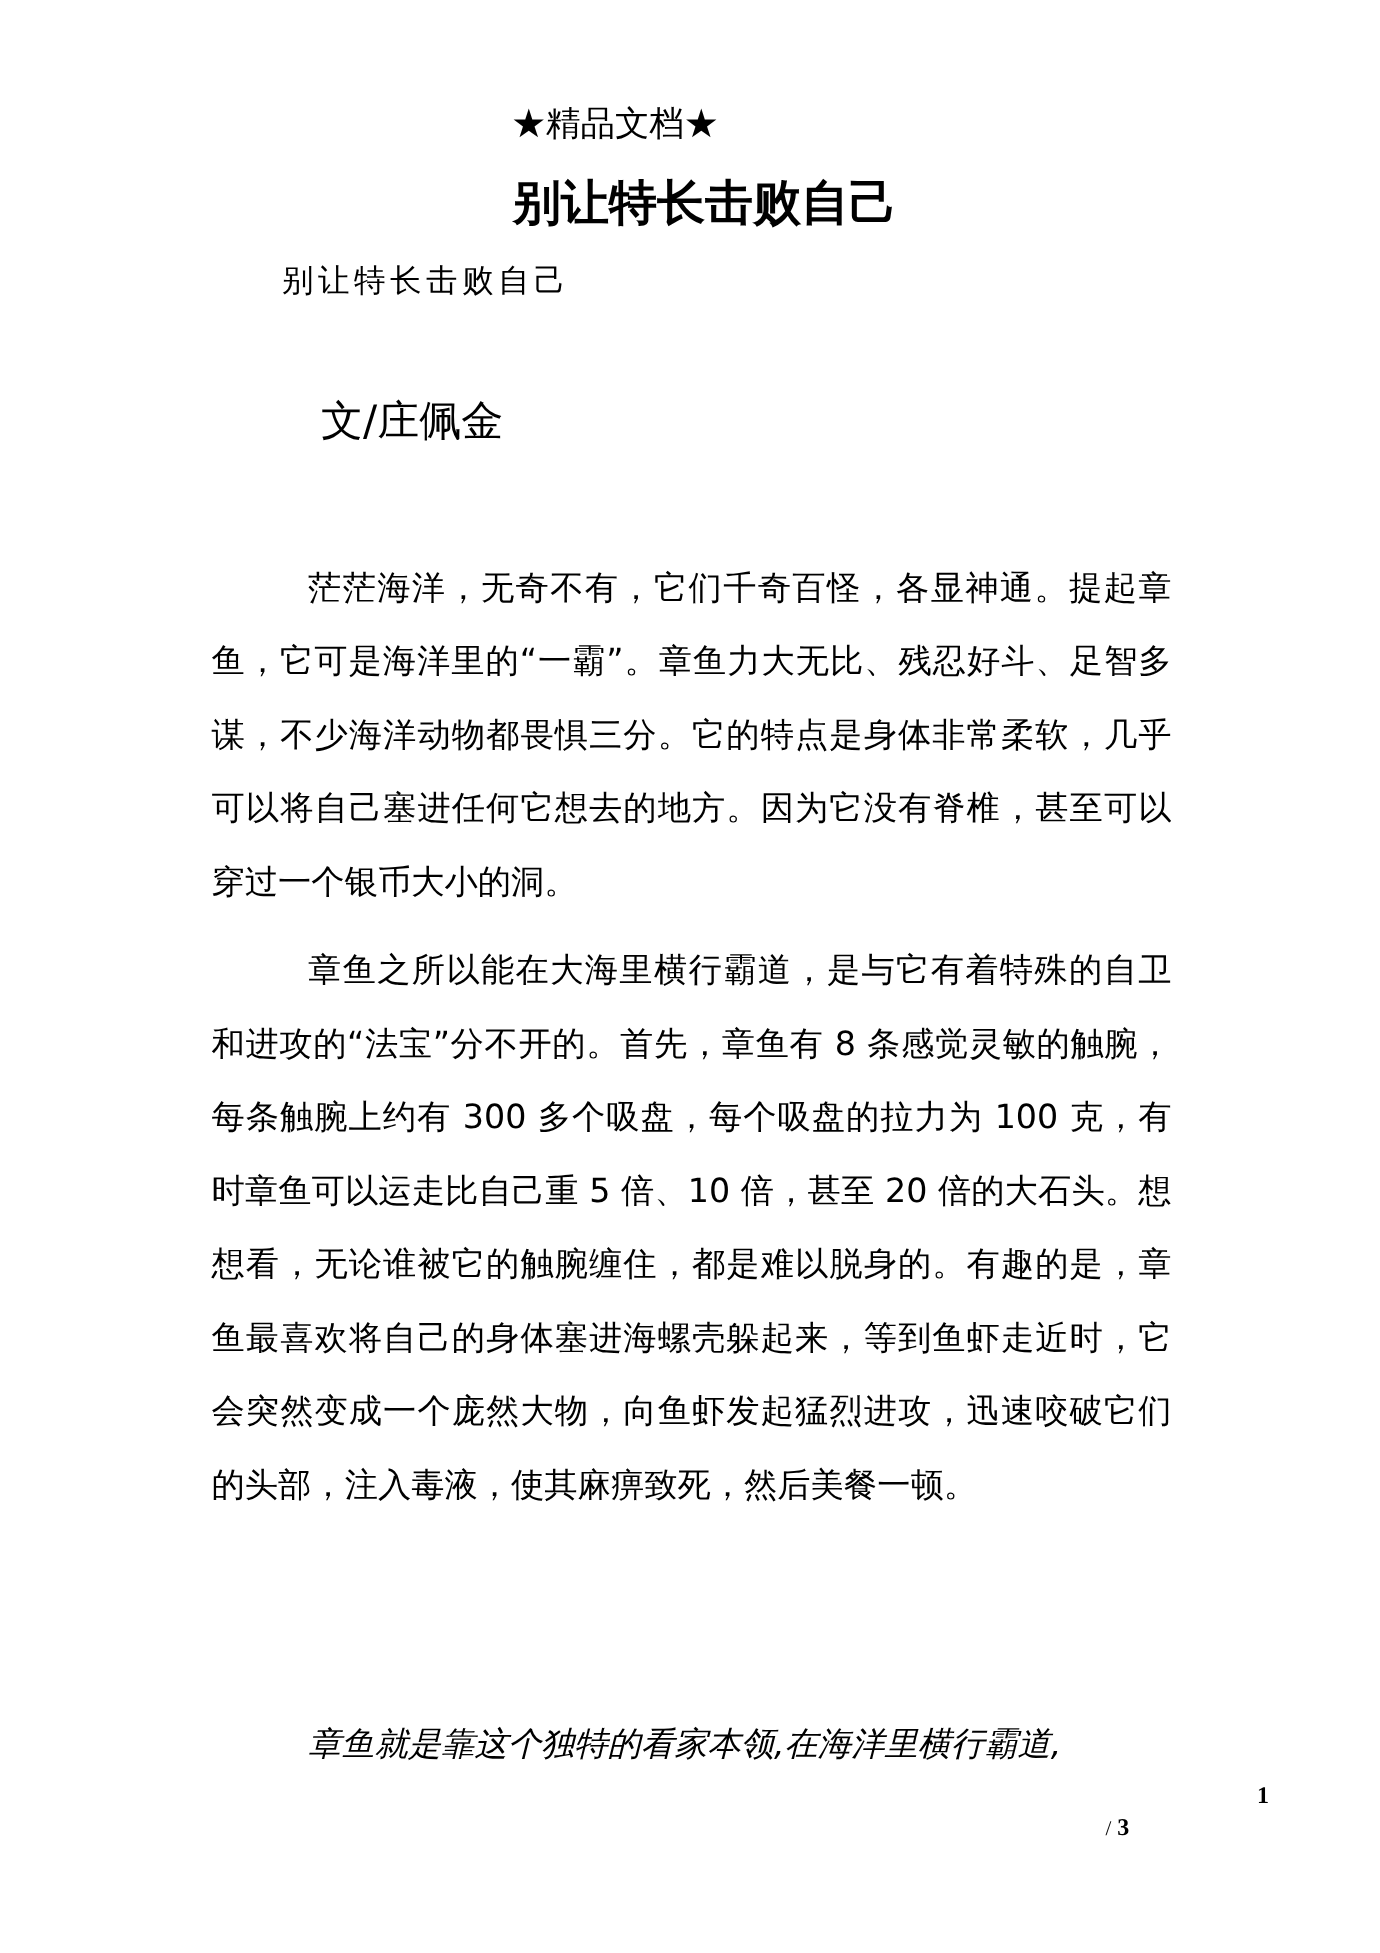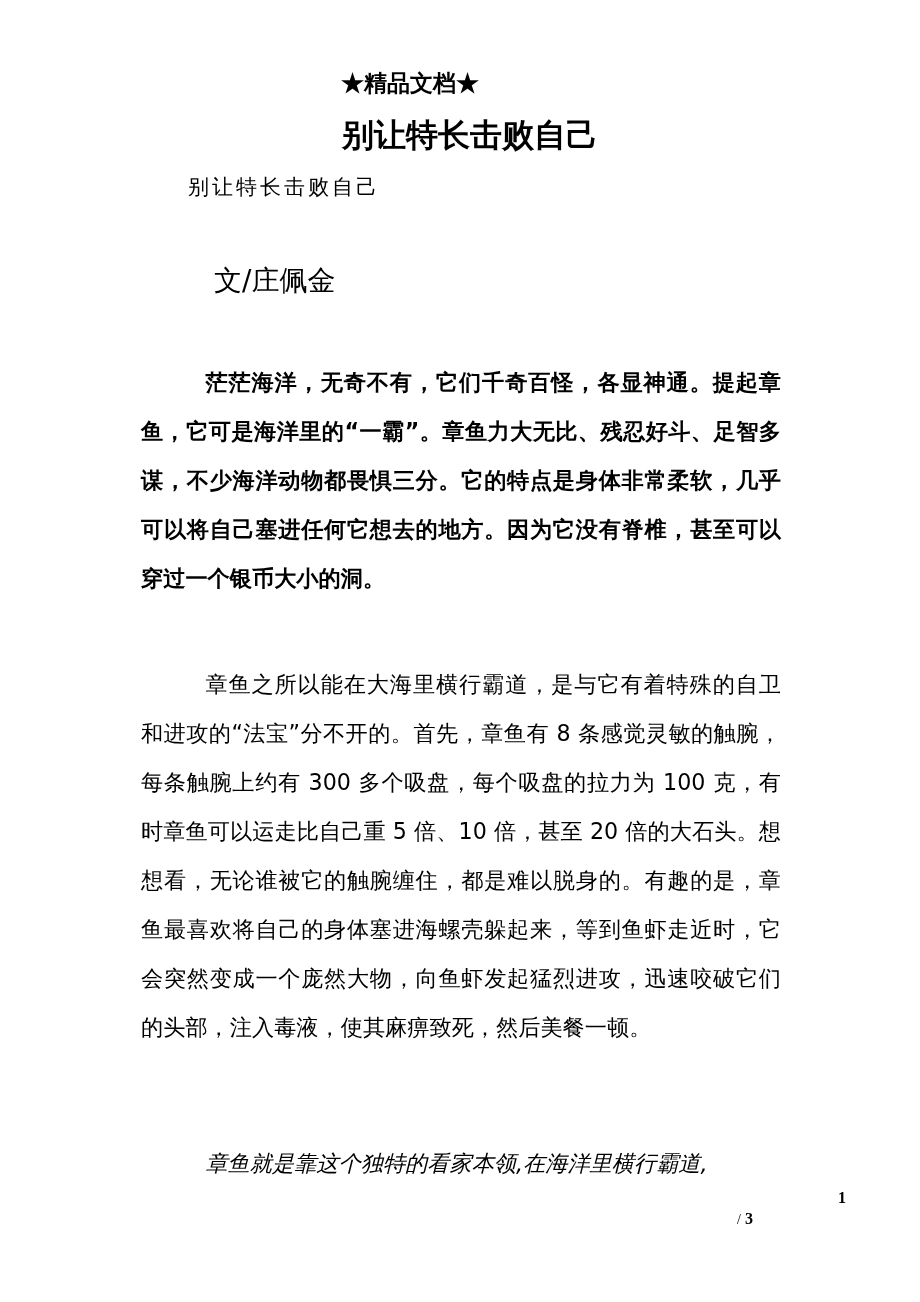--- a/index.html
+++ b/index.html
@@ -17,21 +17,20 @@
     }
     .header-badge {
       position: absolute;
       top: 68px;
       left: 0;
       width: 820px;
       text-align: center;
       font-size: 23px;
       line-height: 30px;
       letter-spacing: 0px;
-      font-weight: bold;
     }
     .doc-title {
       position: absolute;
       top: 113px;
       left: 0;
       width: 940px;
       text-align: center;
       font-size: 32px;
       line-height: 44px;
       font-family: "DejaVu Sans", "Liberation Sans", sans-serif;
@@ -58,22 +57,22 @@
       position: absolute;
       left: 141px;
       width: 640px;
       font-size: 22.2px;
       line-height: 49px;
       font-family: "DejaVu Sans", "Liberation Sans", sans-serif;
       text-align: justify;
       text-indent: 2.9em;
       margin: 0;
     }
-    #para1 { top: 358px; font-weight: bold; }
-    #para2 { top: 660px; }
+    #para1 { top: 368px; }
+    #para2 { top: 623px; }
     #para3 { top: 1139px; font-style: italic; }
     .page-number {
       position: absolute;
       top: 1189px;
       left: 838px;
       font-size: 16px;
       font-weight: bold;
       font-family: "Liberation Serif", serif;
     }
     .page-total {

